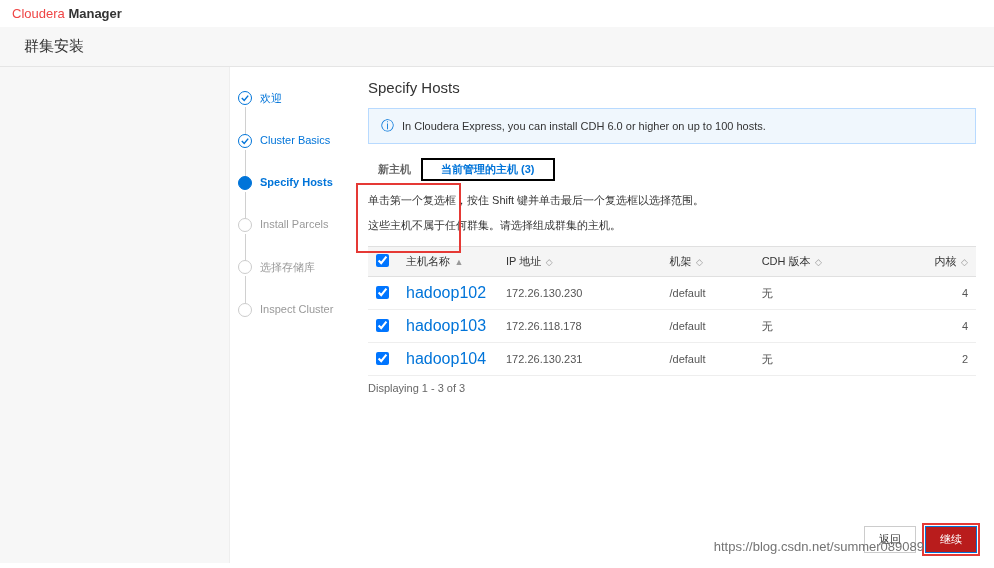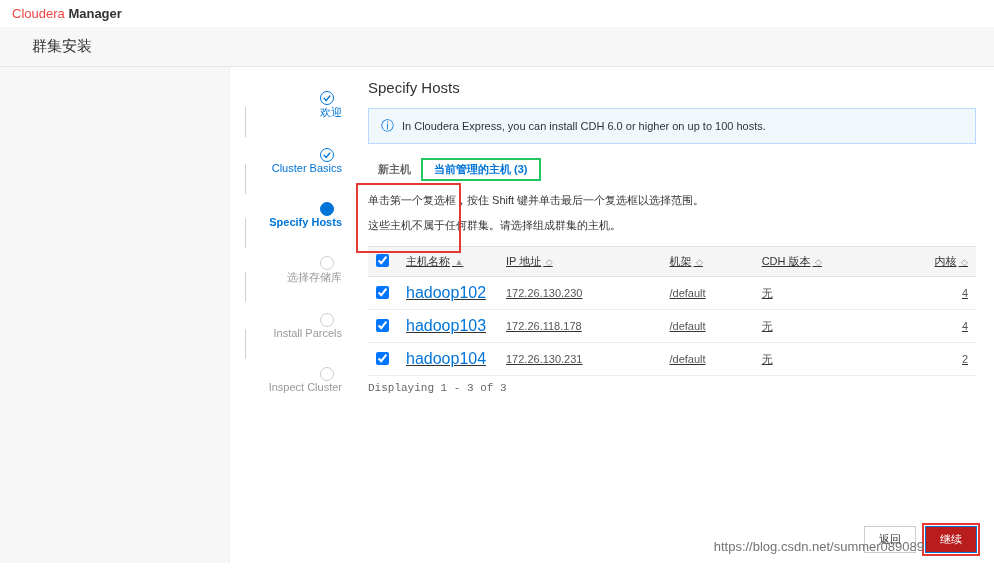--- a/index.html
+++ b/index.html
@@ -1,52 +1,52 @@
 <!DOCTYPE html>
 <html><head>
   <meta charset="utf-8">
   <style>
     * { margin: 0; padding: 0; box-sizing: border-box; }
     body { font-family: Arial, "Microsoft YaHei", sans-serif; font-size: 12px; color: #333; background: #fff; width: 994px; height: 568px; overflow: hidden; position: relative; }
     .header { padding: 6px 12px; font-size: 13px; border-bottom: 0px; }
     .header .brand-light { color: #ef4444; font-weight: 300; }
     .header .brand-bold { color: #333; font-weight: 600; }
-    .subheader { padding: 10px 32px; font-size: 15px; color: #333; background: #f7f7f7; border-bottom: 1px solid #e5e5e5; }
+    .subheader { padding: 10px 24px; font-size: 15px; color: #333; background: #f7f7f7; border-bottom: 1px solid #e5e5e5; }
     .main { display: flex; height: calc(100% - 72px); }
     .left-spacer { width: 230px; background: #f7f7f7; border-right: 1px solid #eee; }
     .wizard { width: 120px; padding: 10px 8px; position: relative; background: #fff; }
-    .step { display: flex; align-items: flex-end; font-size: 11px; color: #999; padding: 14px 0; position: relative; flex-direction: column; }
+    .step { display: flex; align-items: flex-start; font-size: 11px; color: #999; padding: 14px 0; position: relative; }
     .step::before { content: ''; position: absolute; left: 7px; top: 30px; width: 1px; height: 30px; background: #d0d0d0; }
     .step:last-child::before { display: none; }
     .step-indicator { width: 14px; height: 14px; border-radius: 50%; border: 1.5px solid #ccc; margin-right: 8px; flex-shrink: 0; display: flex; align-items: center; justify-content: center; font-size: 9px; background: #fff; }
     .step.completed .step-indicator { border-color: #0074d9; color: #0074d9; }
     .step.completed { color: #0074d9; }
     .step.active .step-indicator { border-color: #0074d9; background: #0074d9; }
     .step.active { color: #0074d9; font-weight: 600; }
     .step .step-label { white-space: nowrap; }
     .content { flex: 1; padding: 12px 18px; overflow: auto; }
     .content-title { font-size: 15px; color: #333; margin-bottom: 12px; font-weight: 400; }
     .info-box { border: 1px solid #b8daff; background: #f0f7fd; padding: 8px 12px; font-size: 11px; color: #333; display: flex; align-items: center; margin-bottom: 14px; }
     .info-icon { color: #0074d9; margin-right: 8px; font-size: 13px; }
     .tabs { display: flex; align-items: flex-end; margin-bottom: 10px; font-size: 11px; font-weight: bold; }
     .tab { padding: 4px 10px; color: #666; cursor: pointer; }
     .tab.active { color: #0074d9; }
-    .tab-redbox { border: 2px solid #22c55e; padding: 2px 1px; }
+    .tab-redbox { border: 2px solid #000000; padding: 2px 8px; }
     .desc { font-size: 11px; color: #333; margin-bottom: 6px; line-height: 1.7; }
-    table { width: 100%; border-collapse: collapse; font-size: 11px; margin-top: 12px; text-decoration: underline; }
+    table { width: 100%; border-collapse: collapse; font-size: 11px; margin-top: 12px; }
     thead tr { background: #f5f5f5; }
     th { text-align: left; padding: 7px 8px; font-weight: 400; color: #333; border-top: 1px solid #e0e0e0; border-bottom: 1px solid #e0e0e0; }
     th .sort { color: #999; font-size: 9px; margin-left: 2px; }
     td { padding: 7px 8px; border-bottom: 1px solid #eee; color: #555; }
     td.num { text-align: right; }
     .col-check { width: 30px; }
     .col-name { width: 100px; }
     .redbox-overlay { position: absolute; border: 2px solid #e53935; pointer-events: none; }
     .host-link { color: #0074d9; font-size: 16px; }
-    .pager { font-size: 11px; color: #666; margin-top: 6px; font-family: Liberation Mono, monospace; }
+    .pager { font-size: 11px; color: #666; margin-top: 6px; }
     .footer-row { position: absolute; bottom: 12px; right: 14px; display: flex; gap: 6px; align-items: center; }
     .btn { font-size: 11px; padding: 5px 14px; border: 1px solid #ccc; background: #fff; cursor: pointer; color: #333; }
     .btn-primary { background: #b91c1c; color: #fff; border-color: #0074d9; }
     .redbox-continue { border: 2px solid #e53935; padding: 1px; }
     .watermark { position: absolute; bottom: 14px; right: 70px; color: #737373; font-size: 13px; pointer-events: none; }
     .checkmark-svg { width: 8px; height: 8px; }
   </style>
 </head>
 <body>
 
@@ -74,25 +74,25 @@
           </svg>
         </span>
       <span class="step-label">Cluster Basics</span>
     </div>
     <div class="step active">
       <span class="step-indicator"></span>
       <span class="step-label">Specify Hosts</span>
     </div>
     <div class="step">
       <span class="step-indicator"></span>
-      <span class="step-label">选择存储库</span>
+      <span class="step-label">Install Parcels</span>
     </div>
     <div class="step">
       <span class="step-indicator"></span>
-      <span class="step-label">Install Parcels</span>
+      <span class="step-label">选择存储库</span>
     </div>
     <div class="step">
       <span class="step-indicator"></span>
       <span class="step-label">Inspect Cluster</span>
     </div>
   </div>
 
   <div class="content">
     <div class="content-title">Specify Hosts</div>
 

